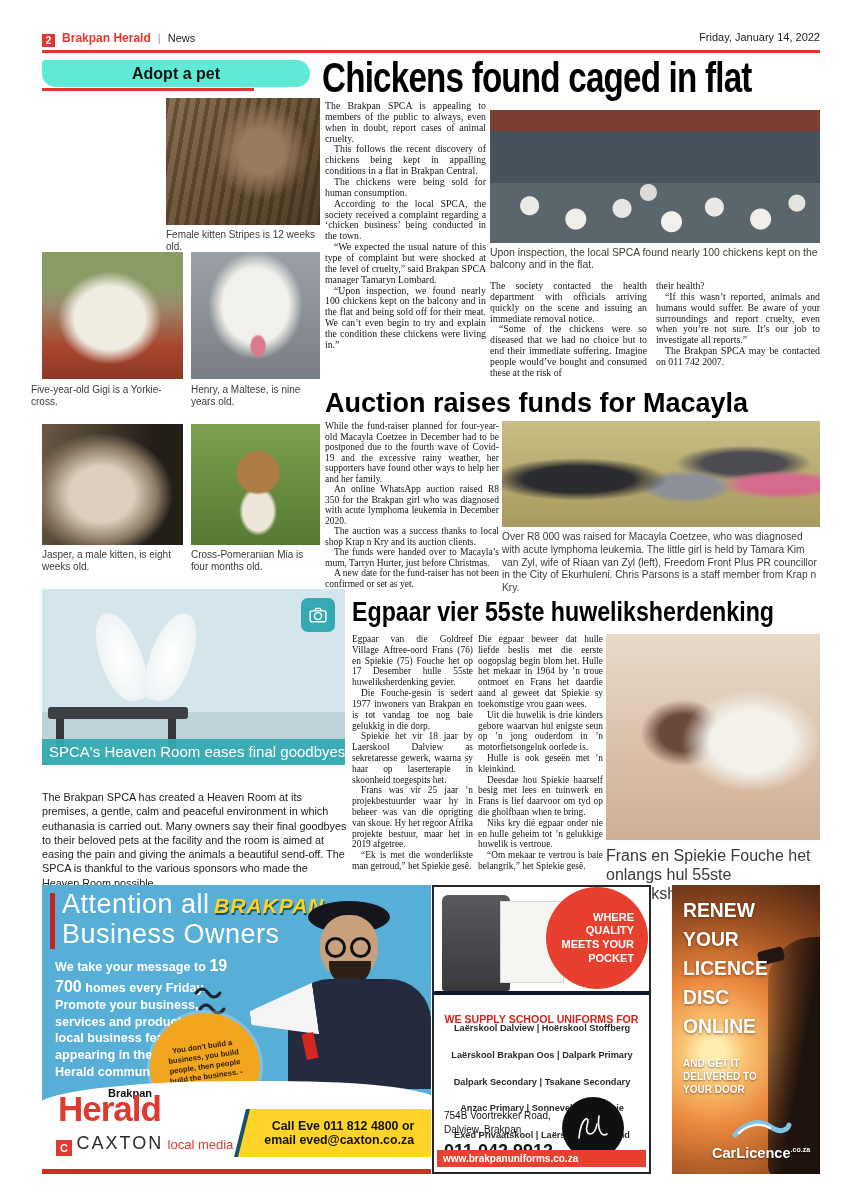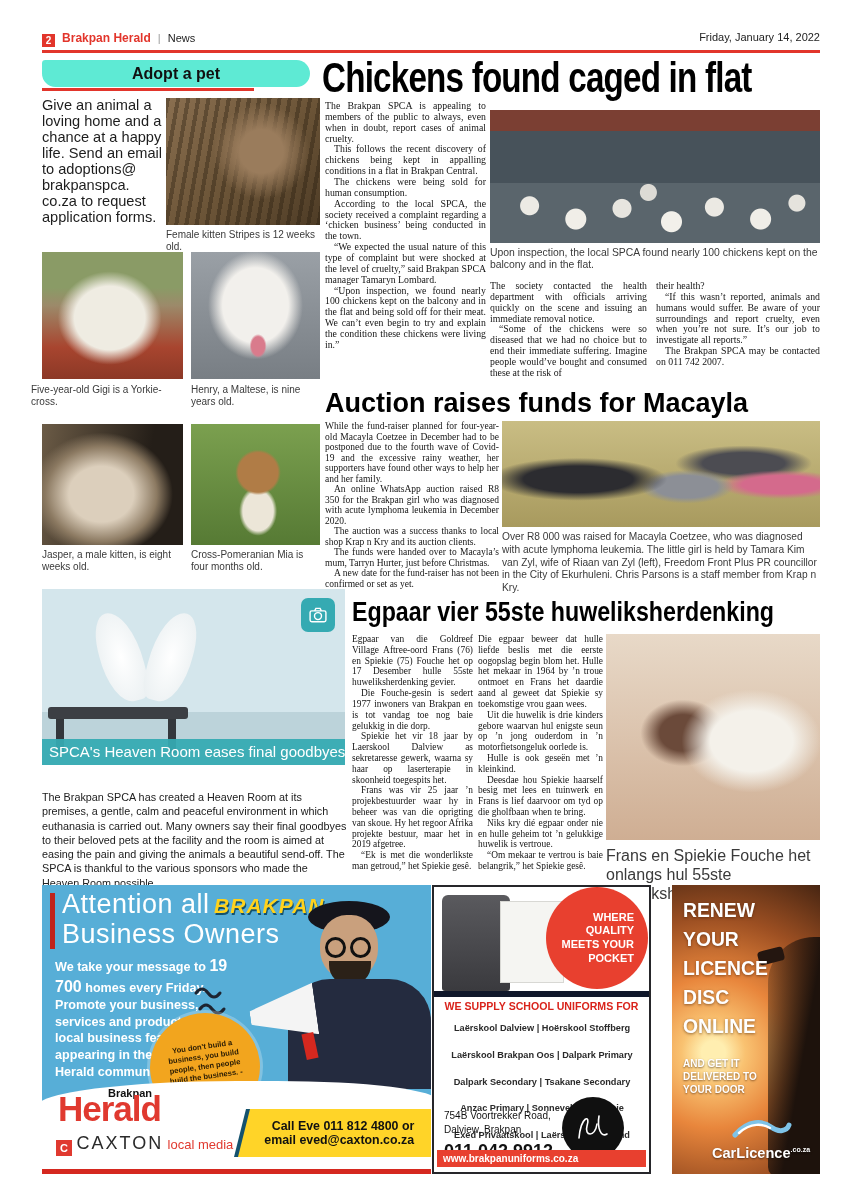--- a/index.html
+++ b/index.html
@@ -48,21 +48,20 @@
     <span style="color:#e2352b;font-weight:bold;font-size:12px;">Brakpan Herald</span>
     <span style="color:#999;margin:0 4px;">|</span>
     <span style="color:#222;">News</span>
     <span style="float:right;color:#222;">Friday, January 14, 2022</span>
   </div>
   <div class="abs" style="left:42px;top:50px;width:778px;height:3px;background:#e2352b;"></div>
 
   <div class="abs" style="left:42px;top:60px;width:268px;height:27px;background:#5eead4;border-radius:4px 16px 16px 16px;display:flex;align-items:center;justify-content:center;font-weight:bold;font-size:16px;color:#111;">Adopt a pet</div>
   <div class="abs" style="left:42px;top:88px;width:212px;height:2.5px;background:#e2352b;"></div>
 
-  <div class="abs sans" style="left:42px;top:97px;width:126px;font-size:14.6px;line-height:1.1;color:#1d1d1d;">Give an animal a loving home and a chance at a happy life. Send an email to adoptions@ brakpanspca. co.za to request application forms.</div>
 
   <div class="photo ph-stripes" style="left:166px;top:98px;width:154px;height:127px;"></div>
   <div class="caption" style="left:166px;top:229px;width:154px;">Female kitten Stripes is 12 weeks old.</div>
 
   <div class="photo ph-gigi" style="left:42px;top:252px;width:141px;height:127px;"></div>
   <div class="caption" style="left:31px;top:384px;width:141px;">Five-year-old Gigi is a Yorkie-cross.</div>
 
   <div class="photo ph-henry" style="left:191px;top:252px;width:129px;height:127px;"></div>
   <div class="caption" style="left:191px;top:384px;width:129px;">Henry, a Maltese, is nine years old.</div>
 
@@ -195,21 +194,21 @@
     </div>
     <div class="abs" style="left:0;bottom:0;width:100%;height:5px;background:#d5281f;"></div>
   </div>
 
   <div class="ad-uniform" style="left:432px;top:885px;width:219px;height:289px;">
     <div class="abs" style="left:8px;top:8px;width:68px;height:96px;background:linear-gradient(#5a5a5e,#3a3a3e);border-radius:6px 6px 3px 3px;"></div>
     <div class="abs" style="left:66px;top:14px;width:64px;height:82px;background:#f5f5f2;border:1px solid #d8d8d4;box-sizing:border-box;"></div>
     <div class="abs" style="left:112px;top:0px;width:102px;height:102px;border-radius:50%;background:#e8402f;display:flex;align-items:center;justify-content:center;">
       <div style="width:74px;font-size:11px;font-weight:bold;color:#fff;line-height:1.25;text-align:right;">WHERE QUALITY MEETS YOUR POCKET</div>
     </div>
-    <div class="abs" style="left:0;top:104px;width:100%;border-top:6px solid #0f172a;padding-top:3px;text-align:center;font-size:10.6px;font-weight:bold;color:#d9231b;">WE SUPPLY SCHOOL UNIFORMS FOR</div>
+    <div class="abs" style="left:0;top:104px;width:100%;border-top:4px solid #0f172a;padding-top:18px;text-align:center;font-size:10.6px;font-weight:bold;color:#d9231b;">WE SUPPLY SCHOOL UNIFORMS FOR</div>
     <div class="abs schools" style="left:2px;top:122px;width:212px;text-align:center;font-size:9.2px;font-weight:bold;color:#2a2a2a;line-height:1.5;">
         <p>Laërskool Dalview | Hoërskool Stoffberg</p>
         <p>Laërskool Brakpan Oos | Dalpark Primary</p>
         <p>Dalpark Secondary | Tsakane Secondary</p>
         <p>Anzac Primary | Sonneveld Akademie</p>
         <p>Exed Privaatskool | Laërskool Die Arend</p>
         <p>Brakpan Educational Centre</p>
         <p>Brakpan Educational Primary</p>
       </div>
     <div class="abs" style="left:10px;top:222px;width:112px;font-size:10px;color:#111;line-height:1.35;">

